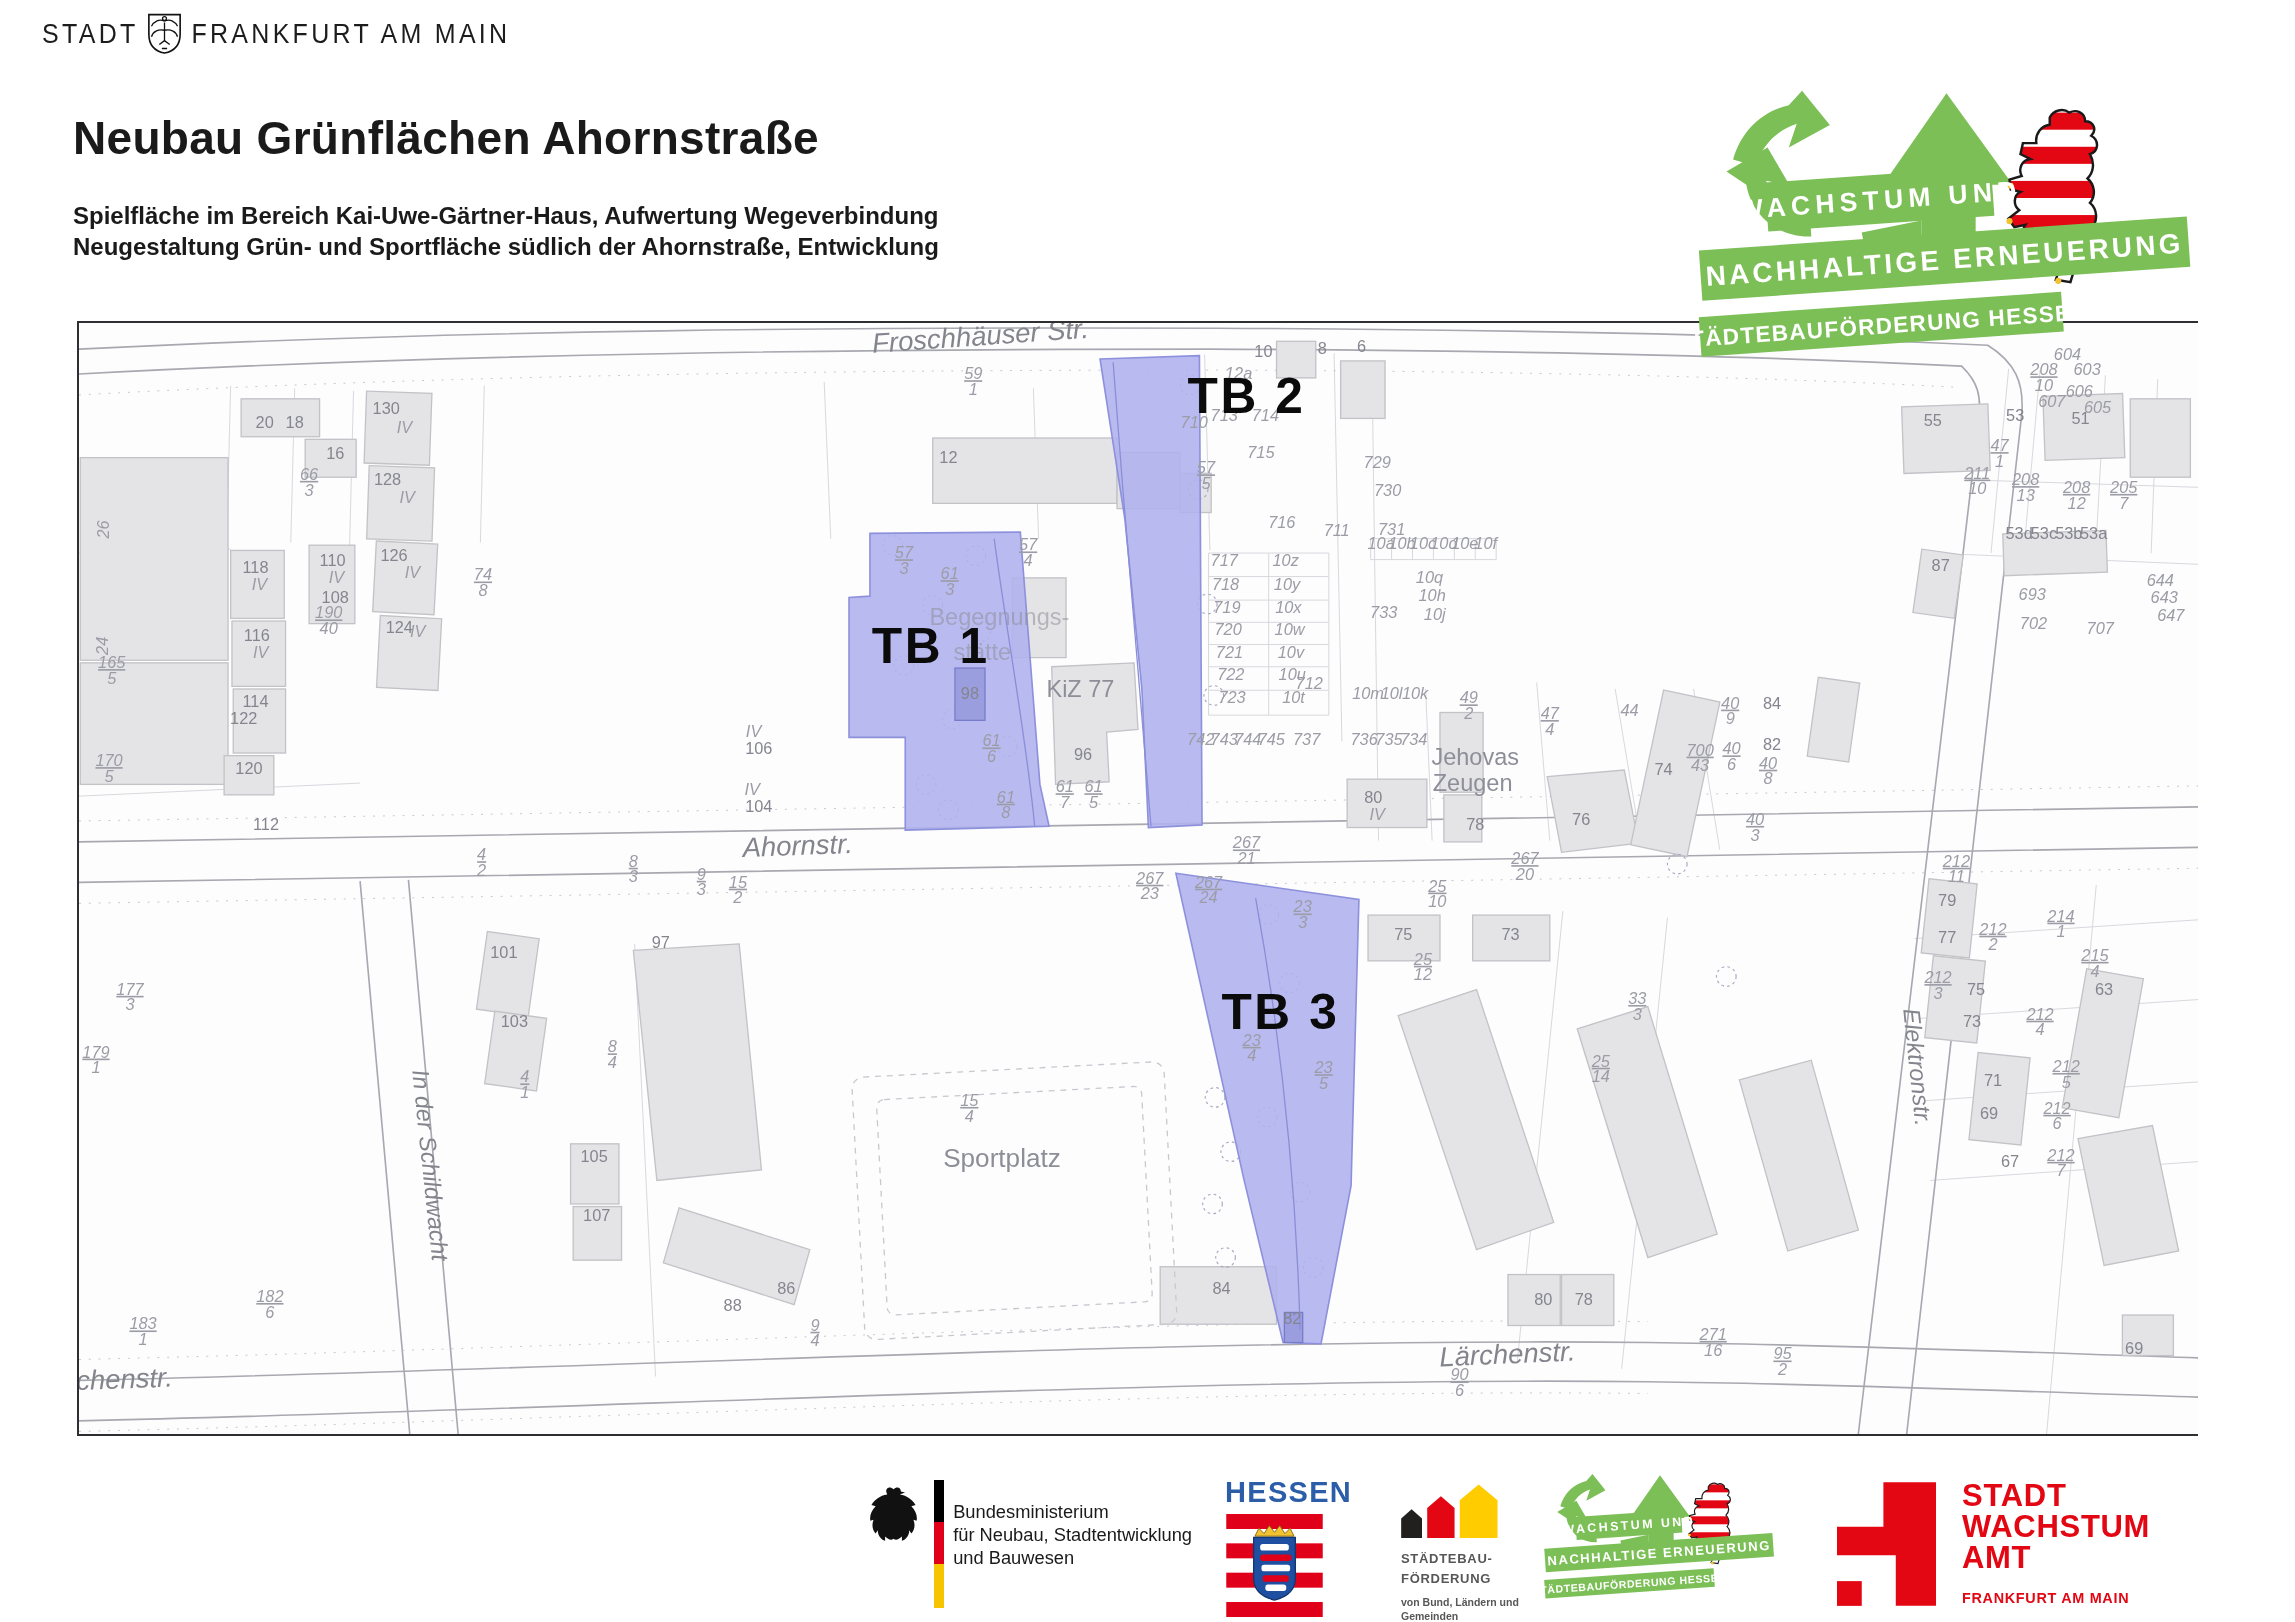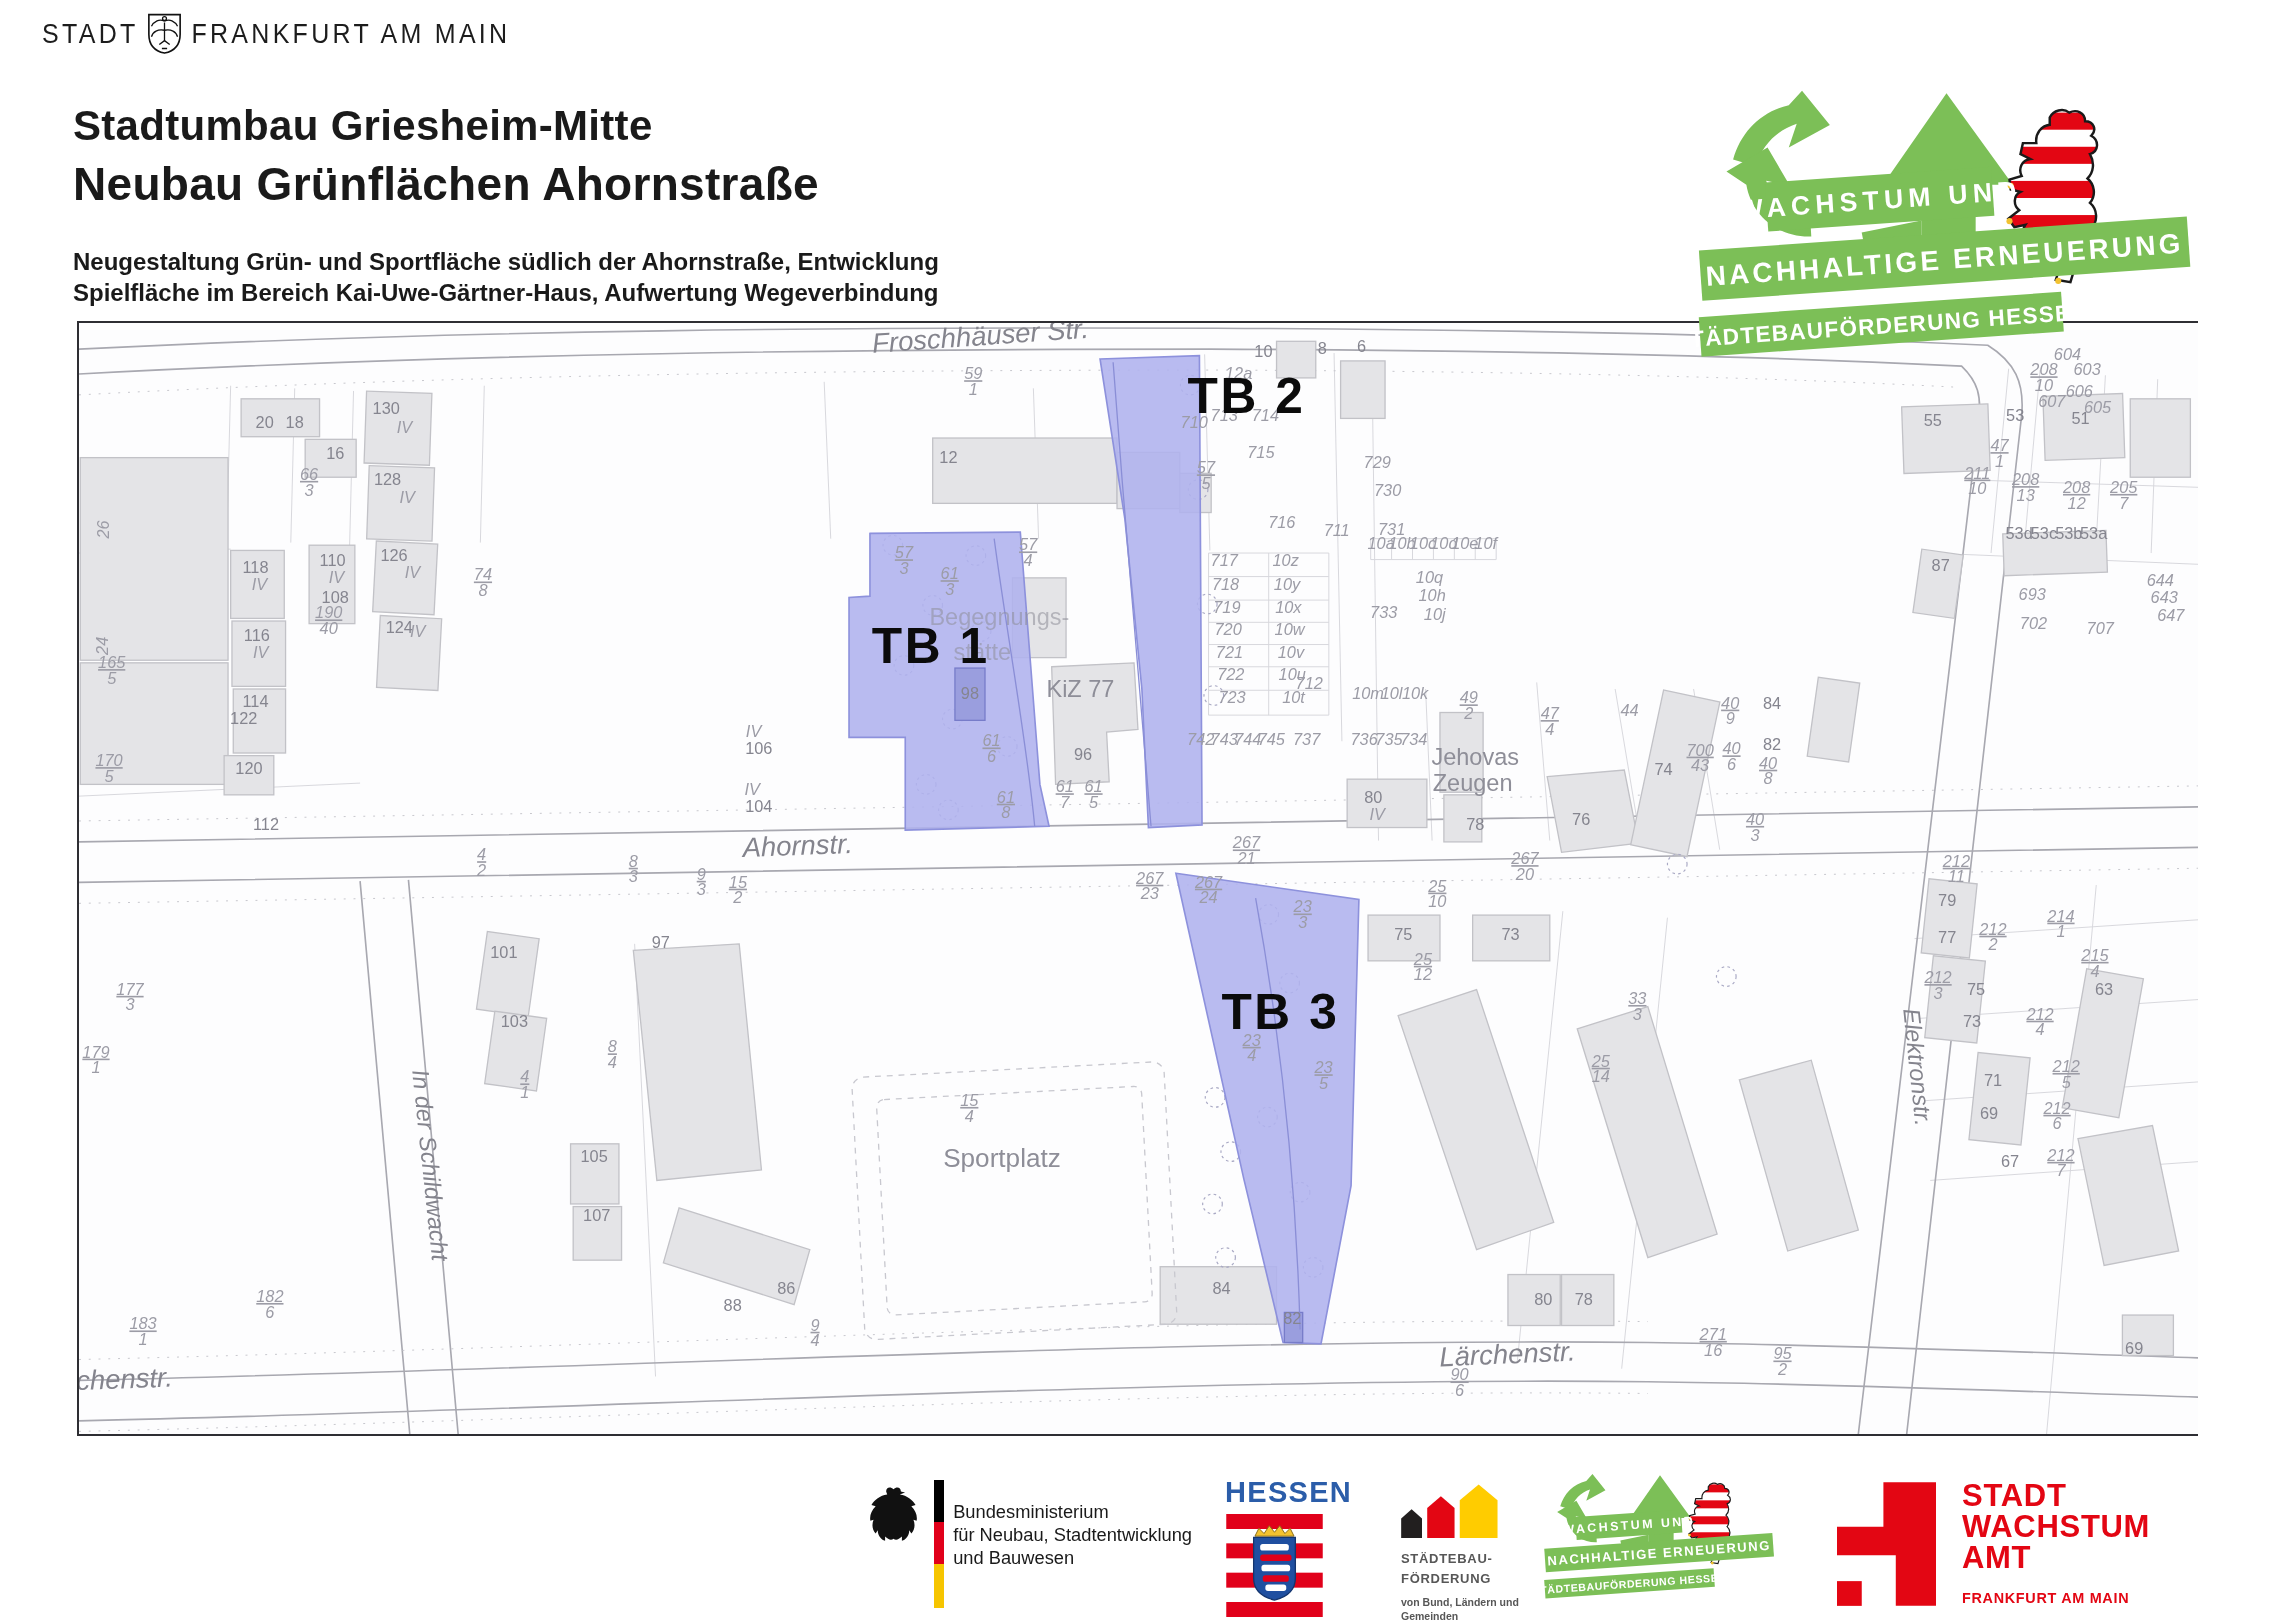--- a/index.html
+++ b/index.html
@@ -59,25 +59,24 @@
         <path d="M28,14 C20,10 12,14 8,22 M28,14 C36,10 44,14 48,22"></path>
         <path d="M28,16 V44 M28,28 C18,26 10,30 8,38 M28,28 C38,26 46,30 48,38"></path>
         <path d="M20,50 L28,44 L36,50 M24,56 H32"></path>
         <circle cx="28" cy="10" r="3"></circle>
       </g>
     </svg>
     <span class="word">FRANKFURT AM MAIN</span>
   </div>
 
   <div class="title-block">
-    <div class="title1">Stadtumbau Griesheim-Mitte</div>
     <div class="title2">Neubau Grünflächen Ahornstraße</div>
     <div class="subtitle">
+      <div>Spielfläche im Bereich Kai-Uwe-Gärtner-Haus, Aufwertung Wegeverbindung</div>
       <div>Neugestaltung Grün- und Sportfläche südlich der Ahornstraße, Entwicklung</div>
-      <div>Spielfläche im Bereich Kai-Uwe-Gärtner-Haus, Aufwertung Wegeverbindung</div>
     </div>
   </div>
 
   <div class="map-frame">
     <svg viewBox="0 0 3260 1700" preserveAspectRatio="none">
 
       <g stroke="#D7D7DC" stroke-width="1.5" fill="none">
         <path d="M232,96 L226,332 M330,100 L324,336 M420,104 L414,340 M0,352 L232,346 M0,724 L430,704"></path>
         <path d="M2952,70 L2925,352 M3000,72 L2975,352 M3100,80 L3085,352 M3180,86 L3170,352 M2880,354 L3260,370 M2890,240 L3260,252"></path>
         <path d="M2808,942 L3260,912 M2816,1064 L3260,1034 M2824,1190 L3260,1160 M2832,1312 L3260,1282 M3086,860 L3010,1700"></path>

